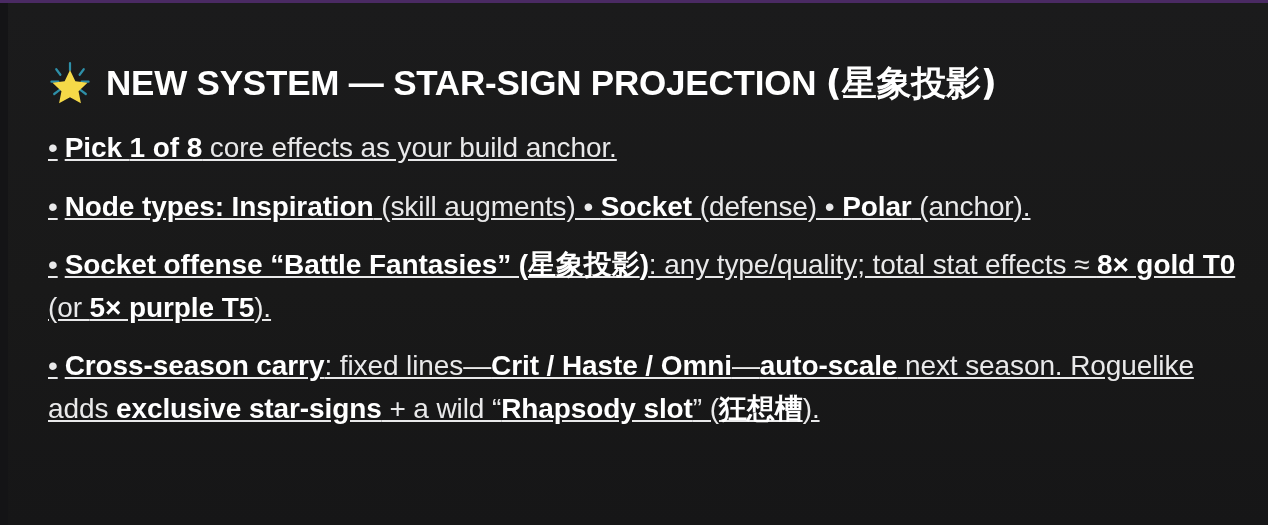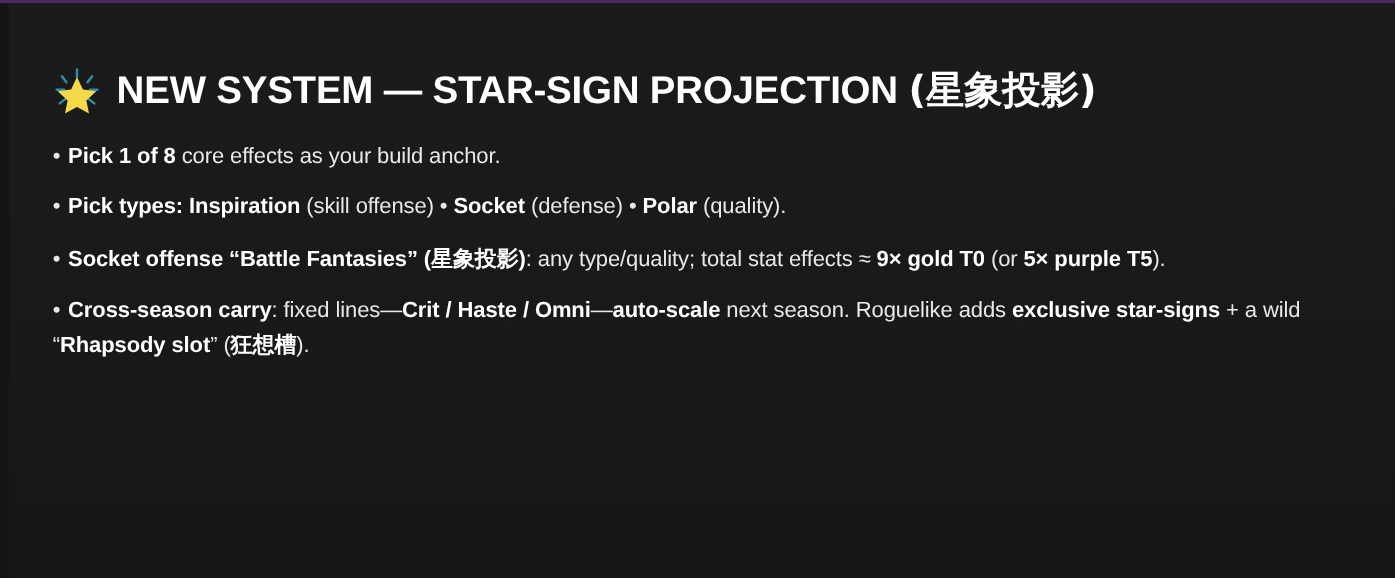--- a/index.html
+++ b/index.html
@@ -85,25 +85,26 @@
     white-space: nowrap;
   }
   .heading-text .cjk {
     font-family: "DejaVu Sans", sans-serif;
     font-weight: 700;
   }
 
   
   .bullet {
     color: #e9e9ea;
-    font-size: 20px;
+    font-size: 28px;
     line-height: 1.52;
     margin: 0 0 16px 0;
     max-width: 1196px;
     letter-spacing: -0.1px;
+    text-decoration: underline;
   }
   .bullet:last-of-type { margin-bottom: 0; }
   .bullet .dot {
     color: #e9e9ea;
     margin-right: 7px;
   }
   .bullet b {
     font-weight: 700;
     color: #ffffff;
   }
@@ -136,19 +137,19 @@
           </g>
           <polygon points="32,13 39.8,29.5 57.5,31.8 44.4,44 47.9,61.5 32,52.8 16.1,61.5 19.6,44 6.5,31.8 24.2,29.5" fill="#f5d948"></polygon>
         </svg>
         <div class="heading-text">
           <span>NEW SYSTEM — STAR-SIGN PROJECTION</span>
           <span class="cjk">(星象投影)</span>
         </div>
       </div>
 
       <p class="bullet"><span class="dot">•</span><b>Pick </b><b>1 of 8</b><span> core effects as your build anchor.</span></p>
-      <p class="bullet"><span class="dot">•</span><b>Pick types: Inspiration</b><span> (skill offense) • </span><b>Socket</b><span> (defense) • </span><b>Polar</b><span> (quality).</span></p>
-      <p class="bullet"><span class="dot">•</span><b>Socket offense “Battle Fantasies” (</b><b class="cjk">星象投影</b><b>)</b><span>: any type/quality; total stat effects ≈ </span><b>9× gold T0</b><span> (or </span><b>5× purple T5</b><span>).</span></p>
+      <p class="bullet"><span class="dot">•</span><b>Node types: Inspiration</b><span> (skill augments) • </span><b>Socket</b><span> (defense) • </span><b>Polar</b><span> (anchor).</span></p>
+      <p class="bullet"><span class="dot">•</span><b>Socket offense “Battle Fantasies” (</b><b class="cjk">星象投影</b><b>)</b><span>: any type/quality; total stat effects ≈ </span><b>8× gold T0</b><span> (or </span><b>5× purple T5</b><span>).</span></p>
       <p class="bullet"><span class="dot">•</span><b>Cross-season carry</b><span>: fixed lines—</span><b>Crit / Haste / Omni</b><span>—</span><b>auto-scale</b><span> next season. Roguelike adds </span><b>exclusive star-signs</b><span> + a wild “</span><b>Rhapsody slot</b><span>” (</span><b class="cjk">狂想槽</b><span>).</span></p>
 
     </div>
   </div>
 </div>
 
 </body></html>

